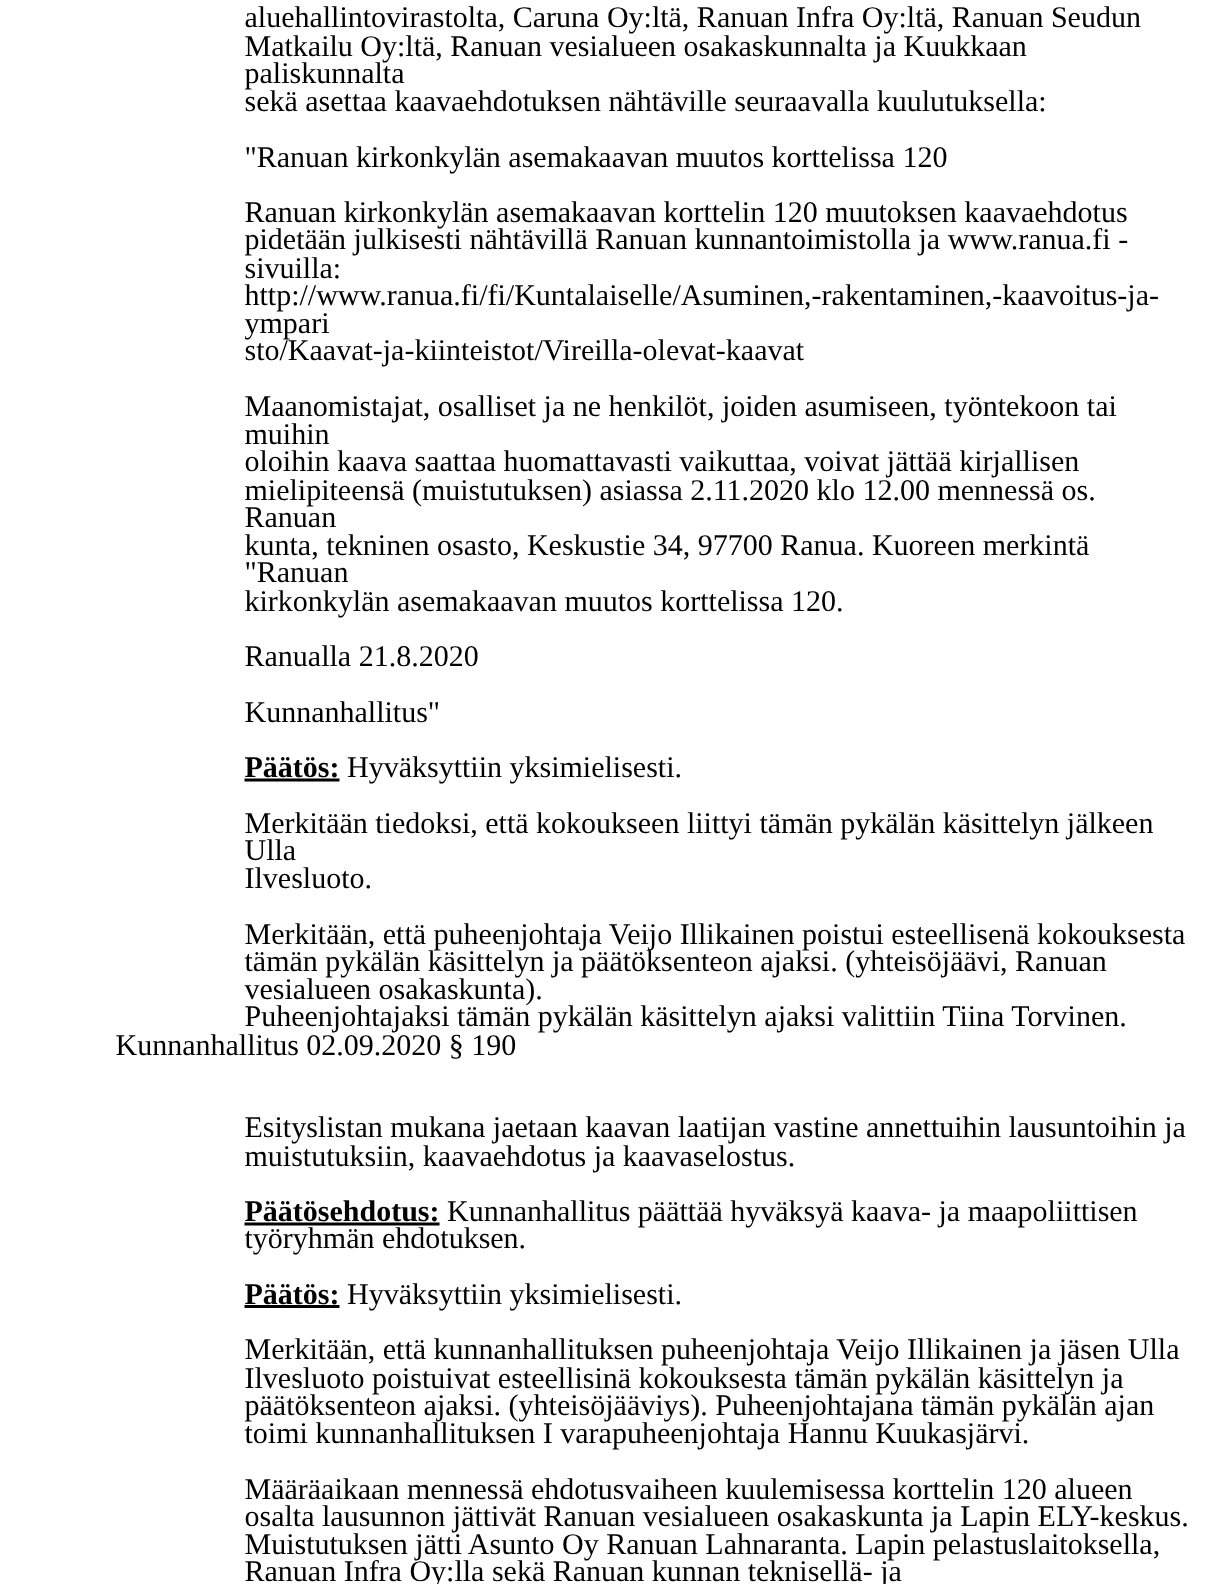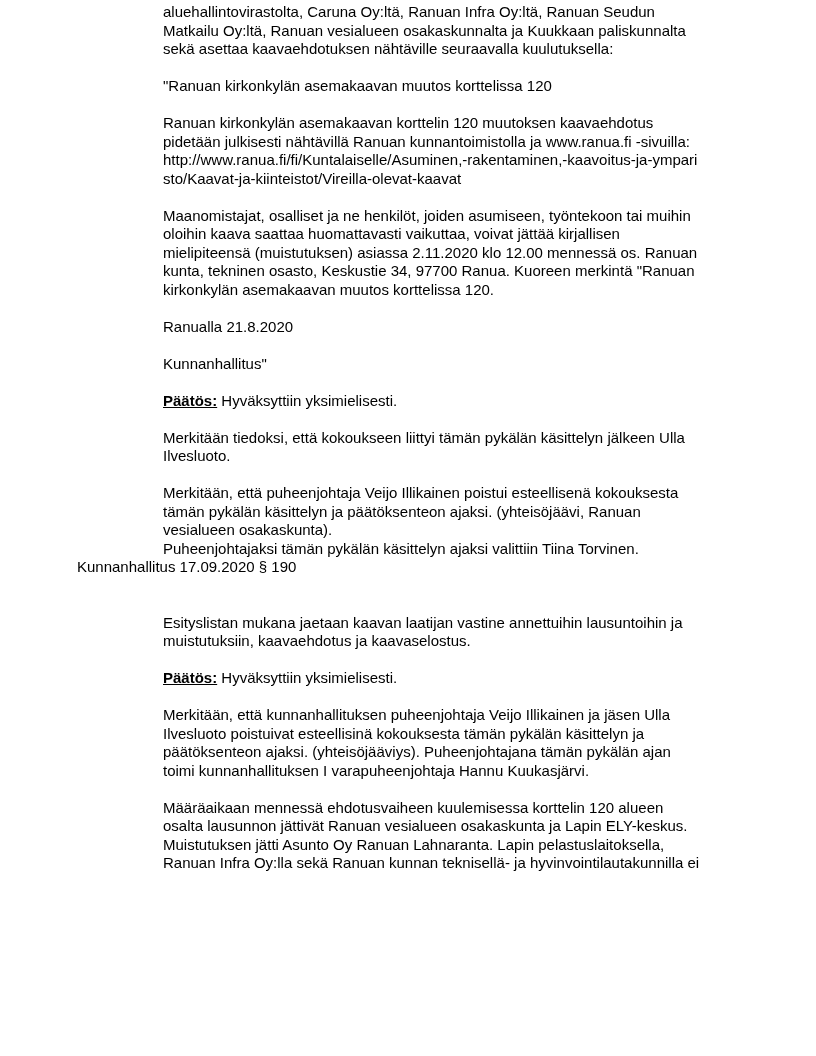--- a/index.html
+++ b/index.html
@@ -14,24 +14,25 @@
     height: 1056px;
     background: #ffffff;
     color: #000000;
     overflow: hidden;
     padding-top: 3px;
   }
   .doc-body {
     width: 100%;
   }
   .para {
-    font-size: 15px;
+    font-size: 20px;
     line-height: 18.5px;
     color: #000000;
     white-space: pre-line;
+    font-family: Liberation Serif, serif;
   }
   .para-body   { margin-left: 163px; margin-right: 20px; }
   .para-margin { margin-left: 77px;  margin-right: 20px; }
   .gap-first  { margin-top: 0; }
   .gap-none   { margin-top: 0; }
   .gap-normal { margin-top: 18.5px; }
   .gap-large  { margin-top: 37px; }
   .lead {
     font-weight: bold;
     text-decoration: underline;
@@ -58,23 +59,25 @@
 kirkonkylän asemakaavan muutos korttelissa 120.</span></div>
       <div class="para para-body gap-normal"><span class="para-text">Ranualla 21.8.2020</span></div>
       <div class="para para-body gap-normal"><span class="para-text">Kunnanhallitus"</span></div>
       <div class="para para-body gap-normal"><span class="lead">Päätös:</span><span class="para-text"> Hyväksyttiin yksimielisesti.</span></div>
       <div class="para para-body gap-normal"><span class="para-text">Merkitään tiedoksi, että kokoukseen liittyi tämän pykälän käsittelyn jälkeen Ulla
 Ilvesluoto.</span></div>
       <div class="para para-body gap-normal"><span class="para-text">Merkitään, että puheenjohtaja Veijo Illikainen poistui esteellisenä kokouksesta
 tämän pykälän käsittelyn ja päätöksenteon ajaksi. (yhteisöjäävi, Ranuan
 vesialueen osakaskunta).
 Puheenjohtajaksi tämän pykälän käsittelyn ajaksi valittiin Tiina Torvinen.</span></div>
-      <div class="para para-margin gap-none"><span class="para-text">Kunnanhallitus 17.09.2020 § 190</span></div>
+      <div class="para para-margin gap-none"><span class="para-text">Kunnanhallitus 02.09.2020 § 190</span></div>
       <div class="para para-body gap-large"><span class="para-text">Esityslistan mukana jaetaan kaavan laatijan vastine annettuihin lausuntoihin ja
 muistutuksiin, kaavaehdotus ja kaavaselostus.</span></div>
+      <div class="para para-body gap-normal"><span class="lead">Päätösehdotus:</span><span class="para-text"> Kunnanhallitus päättää hyväksyä kaava- ja maapoliittisen
+työryhmän ehdotuksen.</span></div>
       <div class="para para-body gap-normal"><span class="lead">Päätös:</span><span class="para-text"> Hyväksyttiin yksimielisesti.</span></div>
       <div class="para para-body gap-normal"><span class="para-text">Merkitään, että kunnanhallituksen puheenjohtaja Veijo Illikainen ja jäsen Ulla
 Ilvesluoto poistuivat esteellisinä kokouksesta tämän pykälän käsittelyn ja
 päätöksenteon ajaksi. (yhteisöjääviys). Puheenjohtajana tämän pykälän ajan
 toimi kunnanhallituksen I varapuheenjohtaja Hannu Kuukasjärvi.</span></div>
       <div class="para para-body gap-normal"><span class="para-text">Määräaikaan mennessä ehdotusvaiheen kuulemisessa korttelin 120 alueen
 osalta lausunnon jättivät Ranuan vesialueen osakaskunta ja Lapin ELY-keskus.
 Muistutuksen jätti Asunto Oy Ranuan Lahnaranta. Lapin pelastuslaitoksella,
 Ranuan Infra Oy:lla sekä Ranuan kunnan teknisellä- ja hyvinvointilautakunnilla ei</span></div>
     </div>

